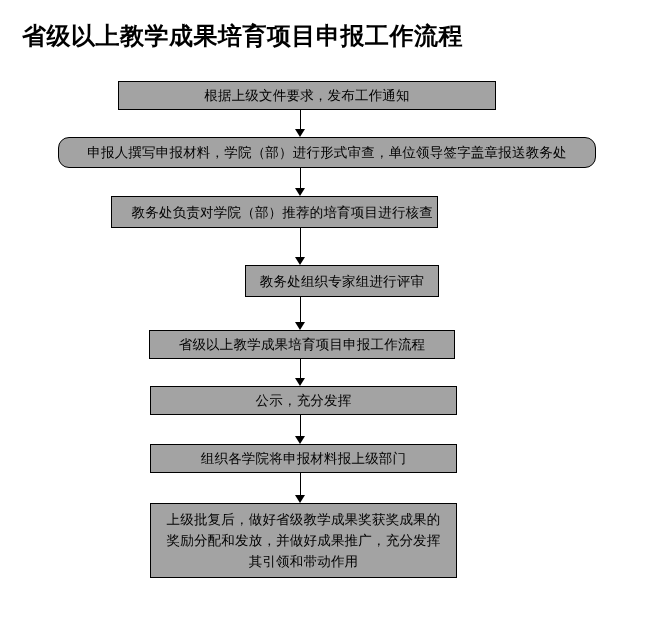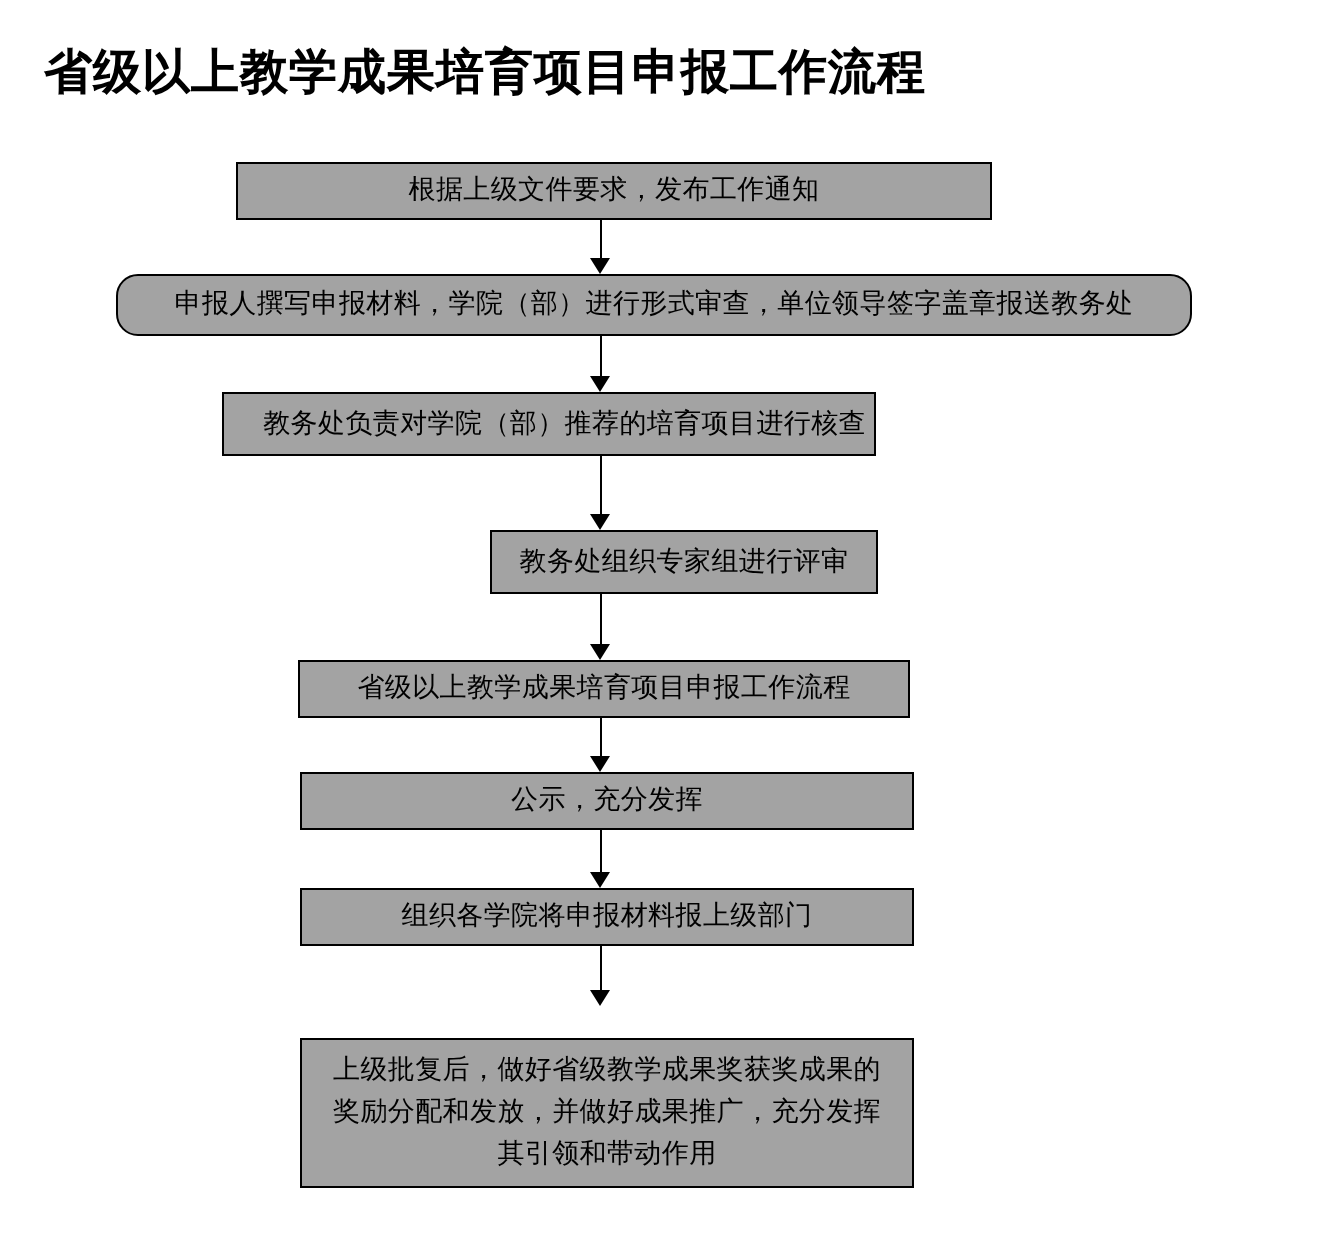--- a/index.html
+++ b/index.html
@@ -102,21 +102,21 @@
       </div>
       <div class="node" style="left: 149px; top: 330px; width: 306px; height: 29px;">
         <span class="node-label">省级以上教学成果培育项目申报工作流程</span>
       </div>
       <div class="node" style="left: 150px; top: 386px; width: 307px; height: 29px;">
         <span class="node-label">公示，充分发挥</span>
       </div>
       <div class="node" style="left: 150px; top: 444px; width: 307px; height: 29px;">
         <span class="node-label">组织各学院将申报材料报上级部门</span>
       </div>
-      <div class="node" style="left: 150px; top: 503px; width: 307px; height: 75px; margin-top: 16px;">
+      <div class="node" style="left: 150px; top: 503px; width: 307px; height: 75px;">
         <span class="node-label">上级批复后，做好省级教学成果奖获奖成果的
 奖励分配和发放，并做好成果推广，充分发挥
 其引领和带动作用</span>
       </div>
     </div>
   <div id="connectors-layer">
       <div class="connector" style="left: 295px; top: 110px; height: 27px;">
         <div class="conn-line" style="height: 20px;"></div>
         <div class="conn-head"></div>
       </div>

